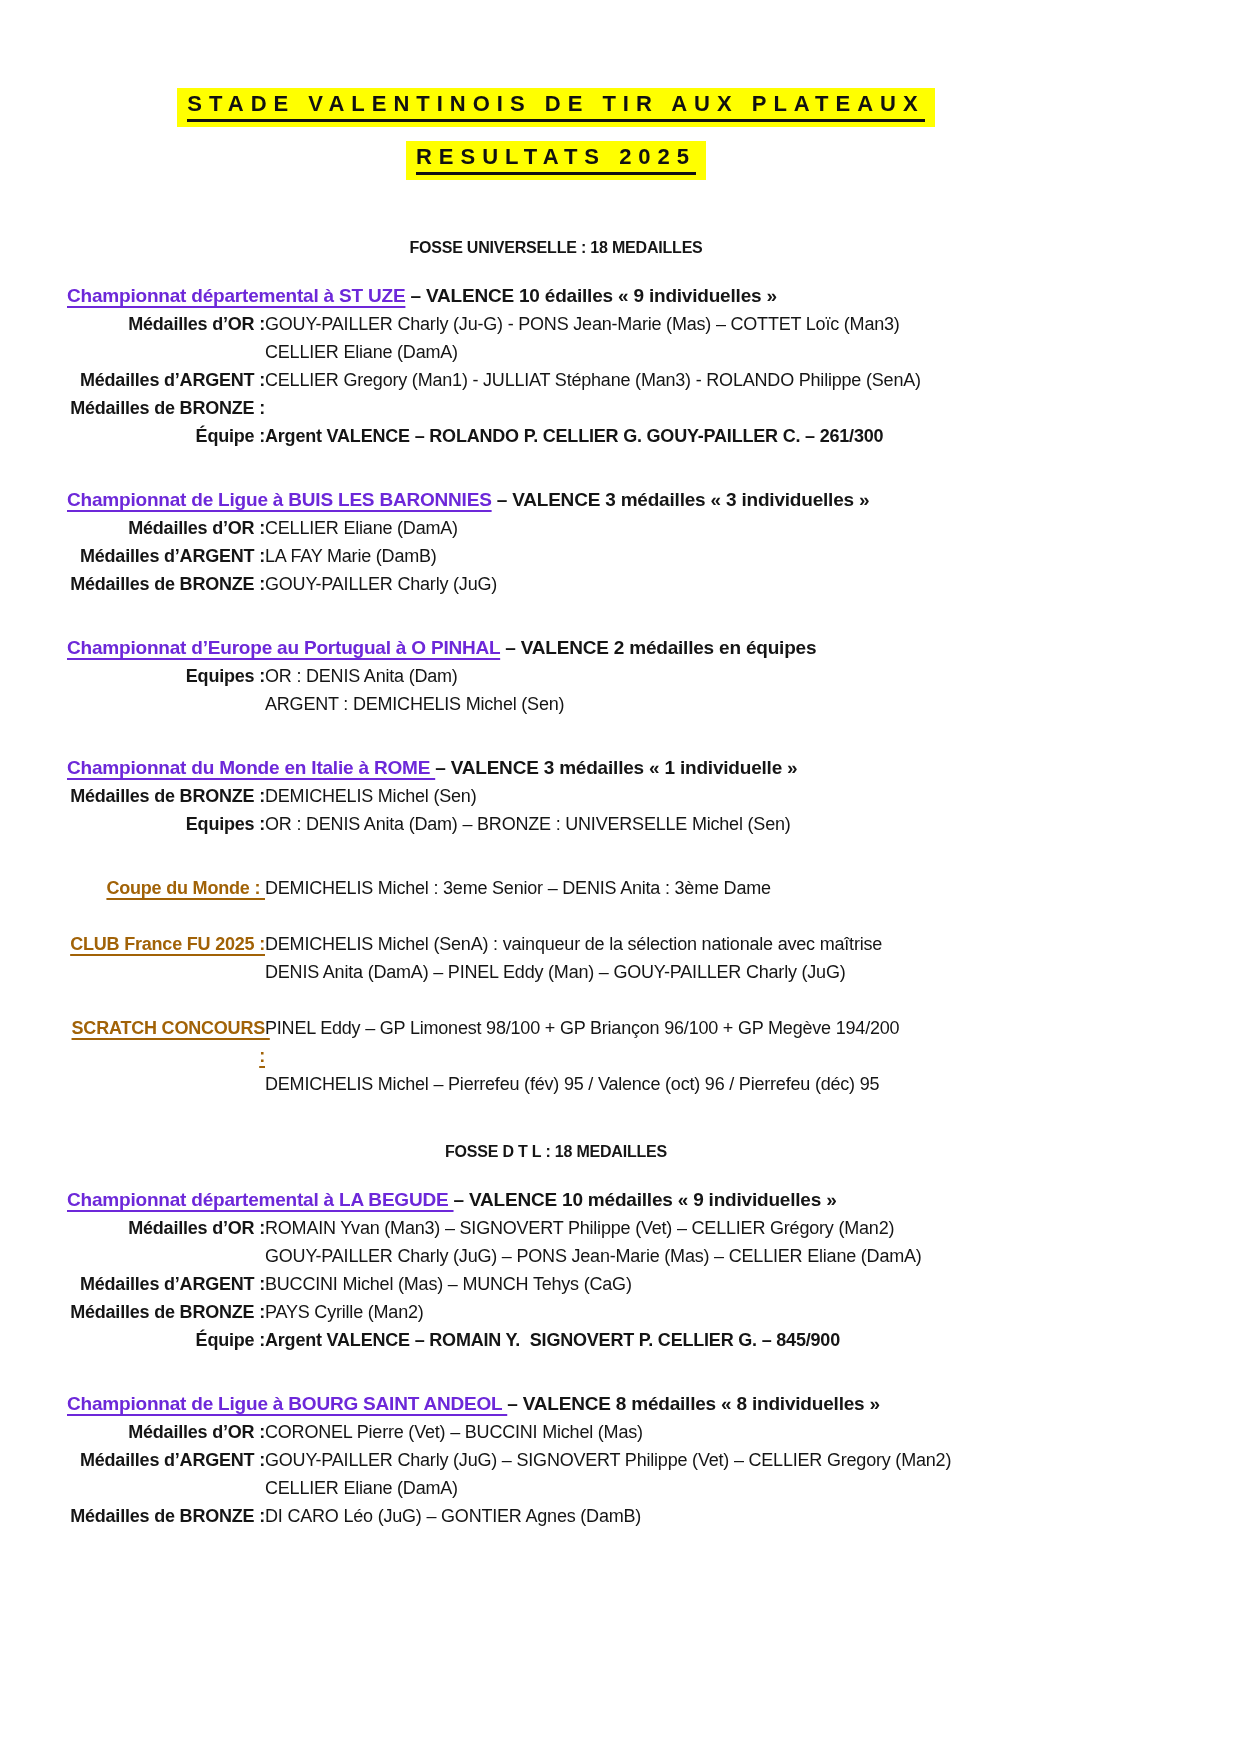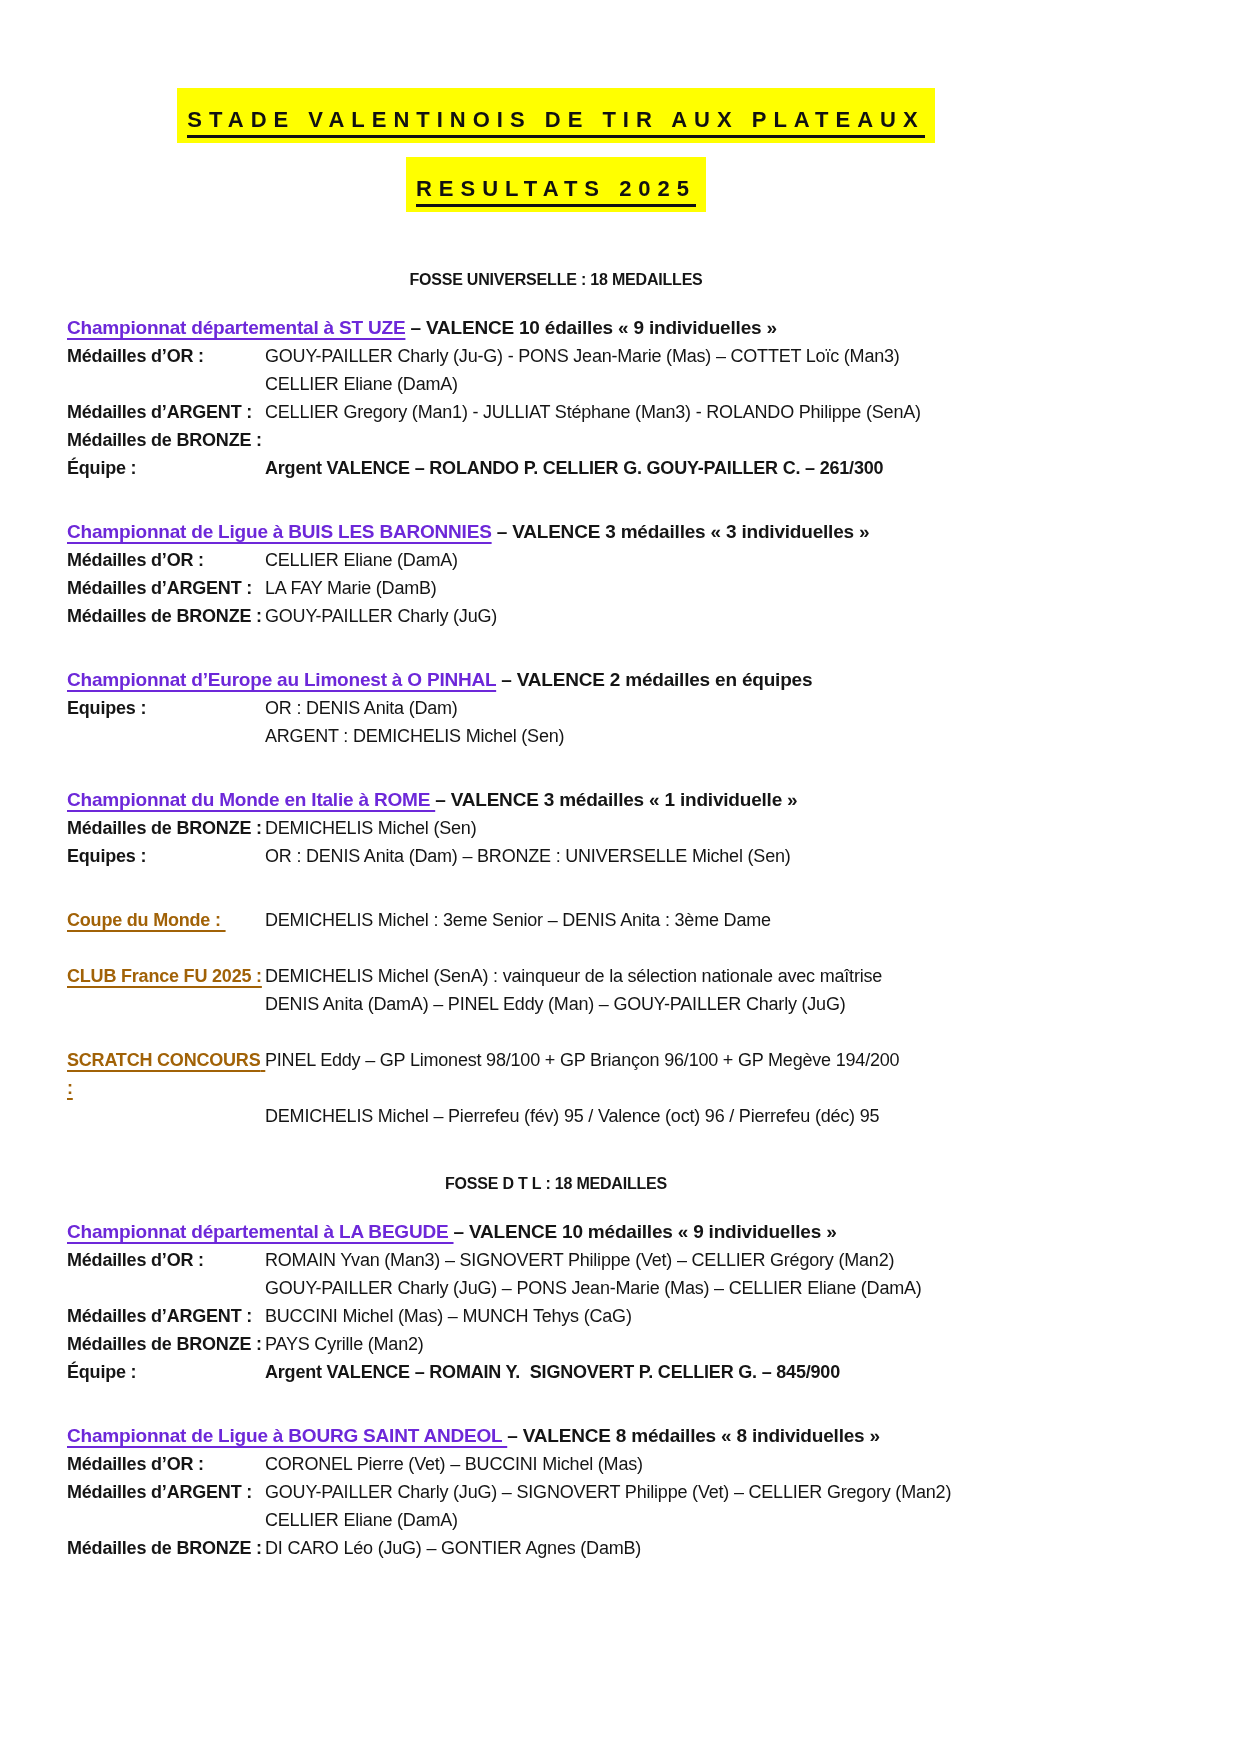--- a/index.html
+++ b/index.html
@@ -10,21 +10,21 @@
     -webkit-font-smoothing:antialiased;
   }
   .doc { padding:88px 0 40px 67px; width:978px; }
 
   
   .titles { text-align:center; margin-bottom:54px; }
   .title-line { margin-bottom:14px; }
   .hl {
     display:inline-block;
     background:#ffff00;
-    padding:19px 10px 5px 10px;
+    padding:3px 10px 5px 10px;
     font-weight:bold;
     font-size:22px;
     letter-spacing:7px;
     color:#111;
   }
   .hl-inner { display:inline-block; border-bottom:3px solid #111; padding-bottom:2px; }
 
   
   .section-header {
     text-align:center;
@@ -45,21 +45,21 @@
     font-weight:bold;
     line-height:28px;
     letter-spacing:-0.2px;
   }
   .red-underline {
     color:#6d28d9;
     text-decoration:underline;
     text-decoration-thickness:2px;
     text-underline-offset:4px;
   }
-  .row { display:flex; line-height:28px; font-size:18px; letter-spacing:-0.2px; }
+  .row { display:flex; line-height:28px; font-size:18px; letter-spacing:-0.2px;text-align:right; }
   .label { flex:0 0 198px; font-weight:bold; white-space:pre-wrap; }
   .label.red {
     color:#a16207;
     text-decoration:underline;
     text-decoration-thickness:2px;
     text-underline-offset:4px;
   }
   .value { white-space:pre-wrap; }
   .value.bold { font-weight:bold; }
 </style>
@@ -117,21 +117,21 @@
       <span class="value">LA FAY Marie (DamB)</span>
     </div>
     <div class="row">
       <span class="label">Médailles de BRONZE :</span>
       <span class="value">GOUY-PAILLER Charly (JuG)</span>
     </div>
   </div>
 
   <div class="block">
     <p class="heading">
-      <span class="red-underline">Championnat d’Europe au Limonest à O PINHAL</span><span> – VALENCE 2 médailles en équipes</span>
+      <span class="red-underline">Championnat d’Europe au Portugual à O PINHAL</span><span> – VALENCE 2 médailles en équipes</span>
     </p>
     <div class="row">
       <span class="label">Equipes :</span>
       <span class="value">OR : DENIS Anita (Dam)</span>
     </div>
     <div class="row">
       <span class="label"></span>
       <span class="value">ARGENT : DEMICHELIS Michel (Sen)</span>
     </div>
   </div>

